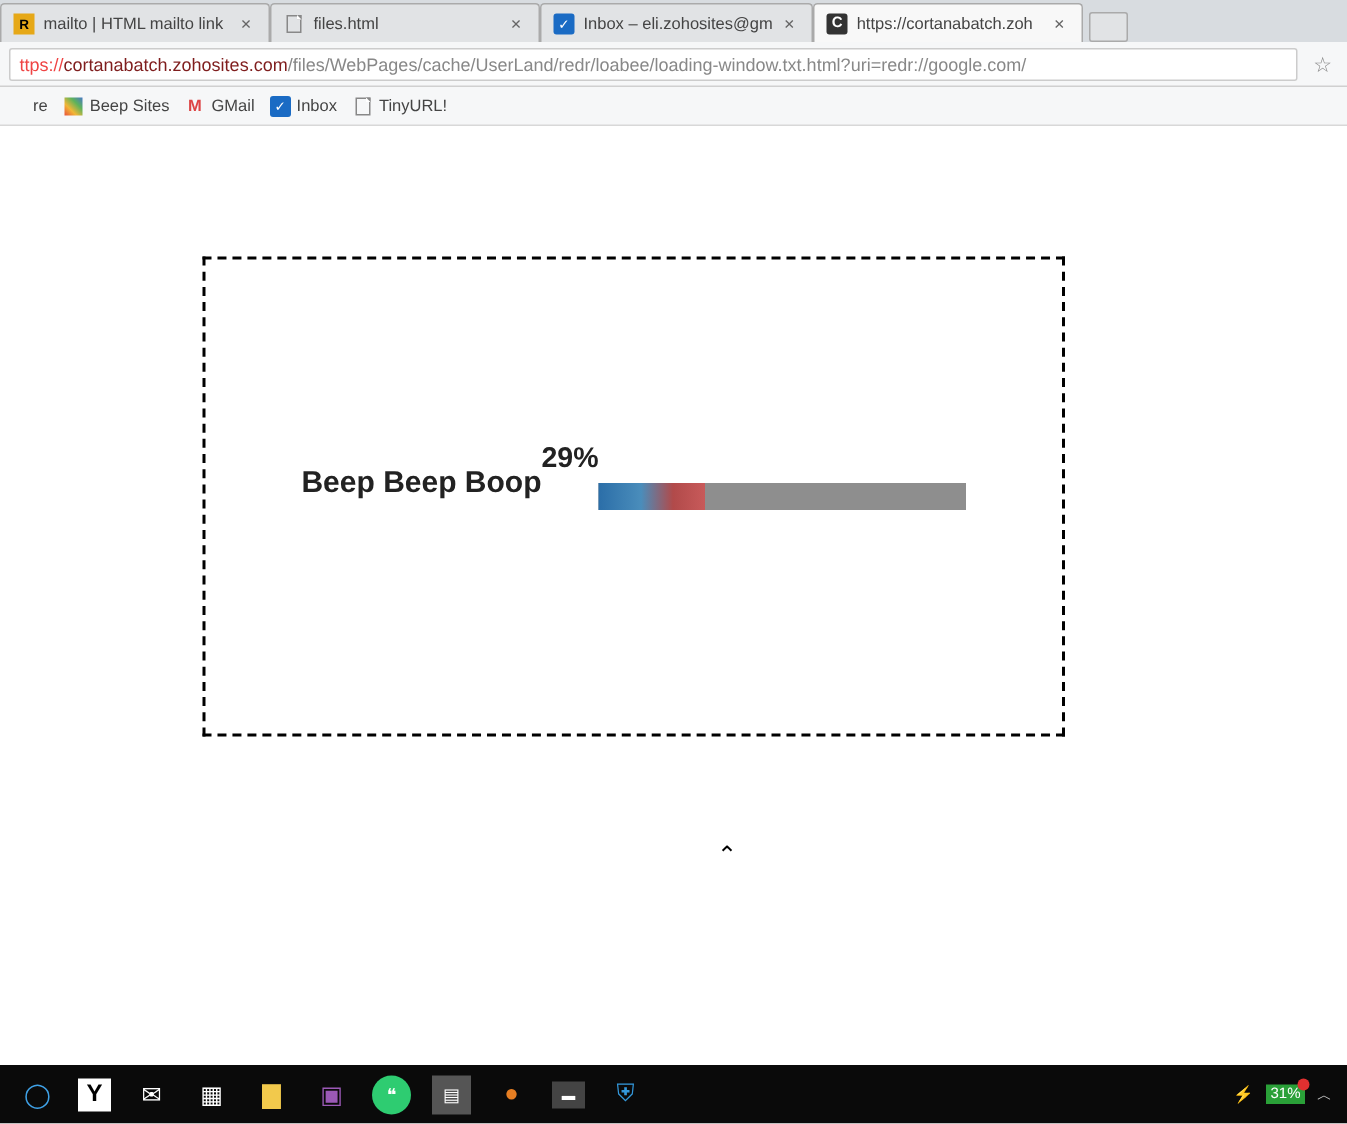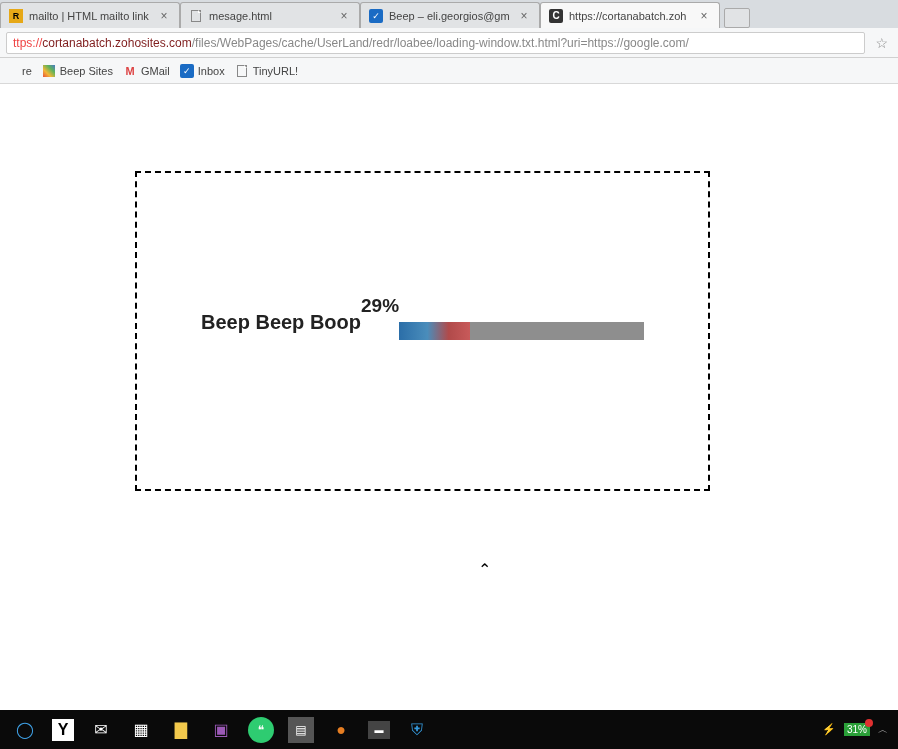--- a/index.html
+++ b/index.html
@@ -63,41 +63,41 @@
 <div class="tab-strip">
   <div class="tab inactive">
     <span class="tab-favicon fav-r">R</span>
     <span class="tab-title">mailto | HTML mailto link</span>
     <span class="tab-close">×</span>
   </div>
   <div class="tab inactive">
     <span class="tab-favicon">
         <span class="fav-doc"></span>
       </span>
-    <span class="tab-title">mesage.html</span>
+    <span class="tab-title">files.html</span>
     <span class="tab-close">×</span>
   </div>
   <div class="tab inactive">
     <span class="tab-favicon fav-mail">✓</span>
-    <span class="tab-title">Beep – eli.georgios@gm</span>
+    <span class="tab-title">Inbox – eli.zohosites@gm</span>
     <span class="tab-close">×</span>
   </div>
   <div class="tab active">
     <span class="tab-favicon fav-c">C</span>
     <span class="tab-title">https://cortanabatch.zoh</span>
     <span class="tab-close">×</span>
   </div>
   <div class="new-tab"></div>
 </div>
 
 <div class="address-bar-row">
   <div class="url-box">
     <span class="url-prefix">ttps://</span>
       <span class="url-host">cortanabatch.zohosites.com</span>
-      <span class="url-path">/files/WebPages/cache/UserLand/redr/loabee/loading-window.txt.html?uri=https://google.com/</span>
+      <span class="url-path">/files/WebPages/cache/UserLand/redr/loabee/loading-window.txt.html?uri=redr://google.com/</span>
   </div>
   <span class="star-icon">☆</span>
 </div>
 
 <div class="bookmarks-bar">
   <div class="bookmark">
     <span>re</span>
   </div>
   <div class="bookmark">
     <span class="bk-icon">

